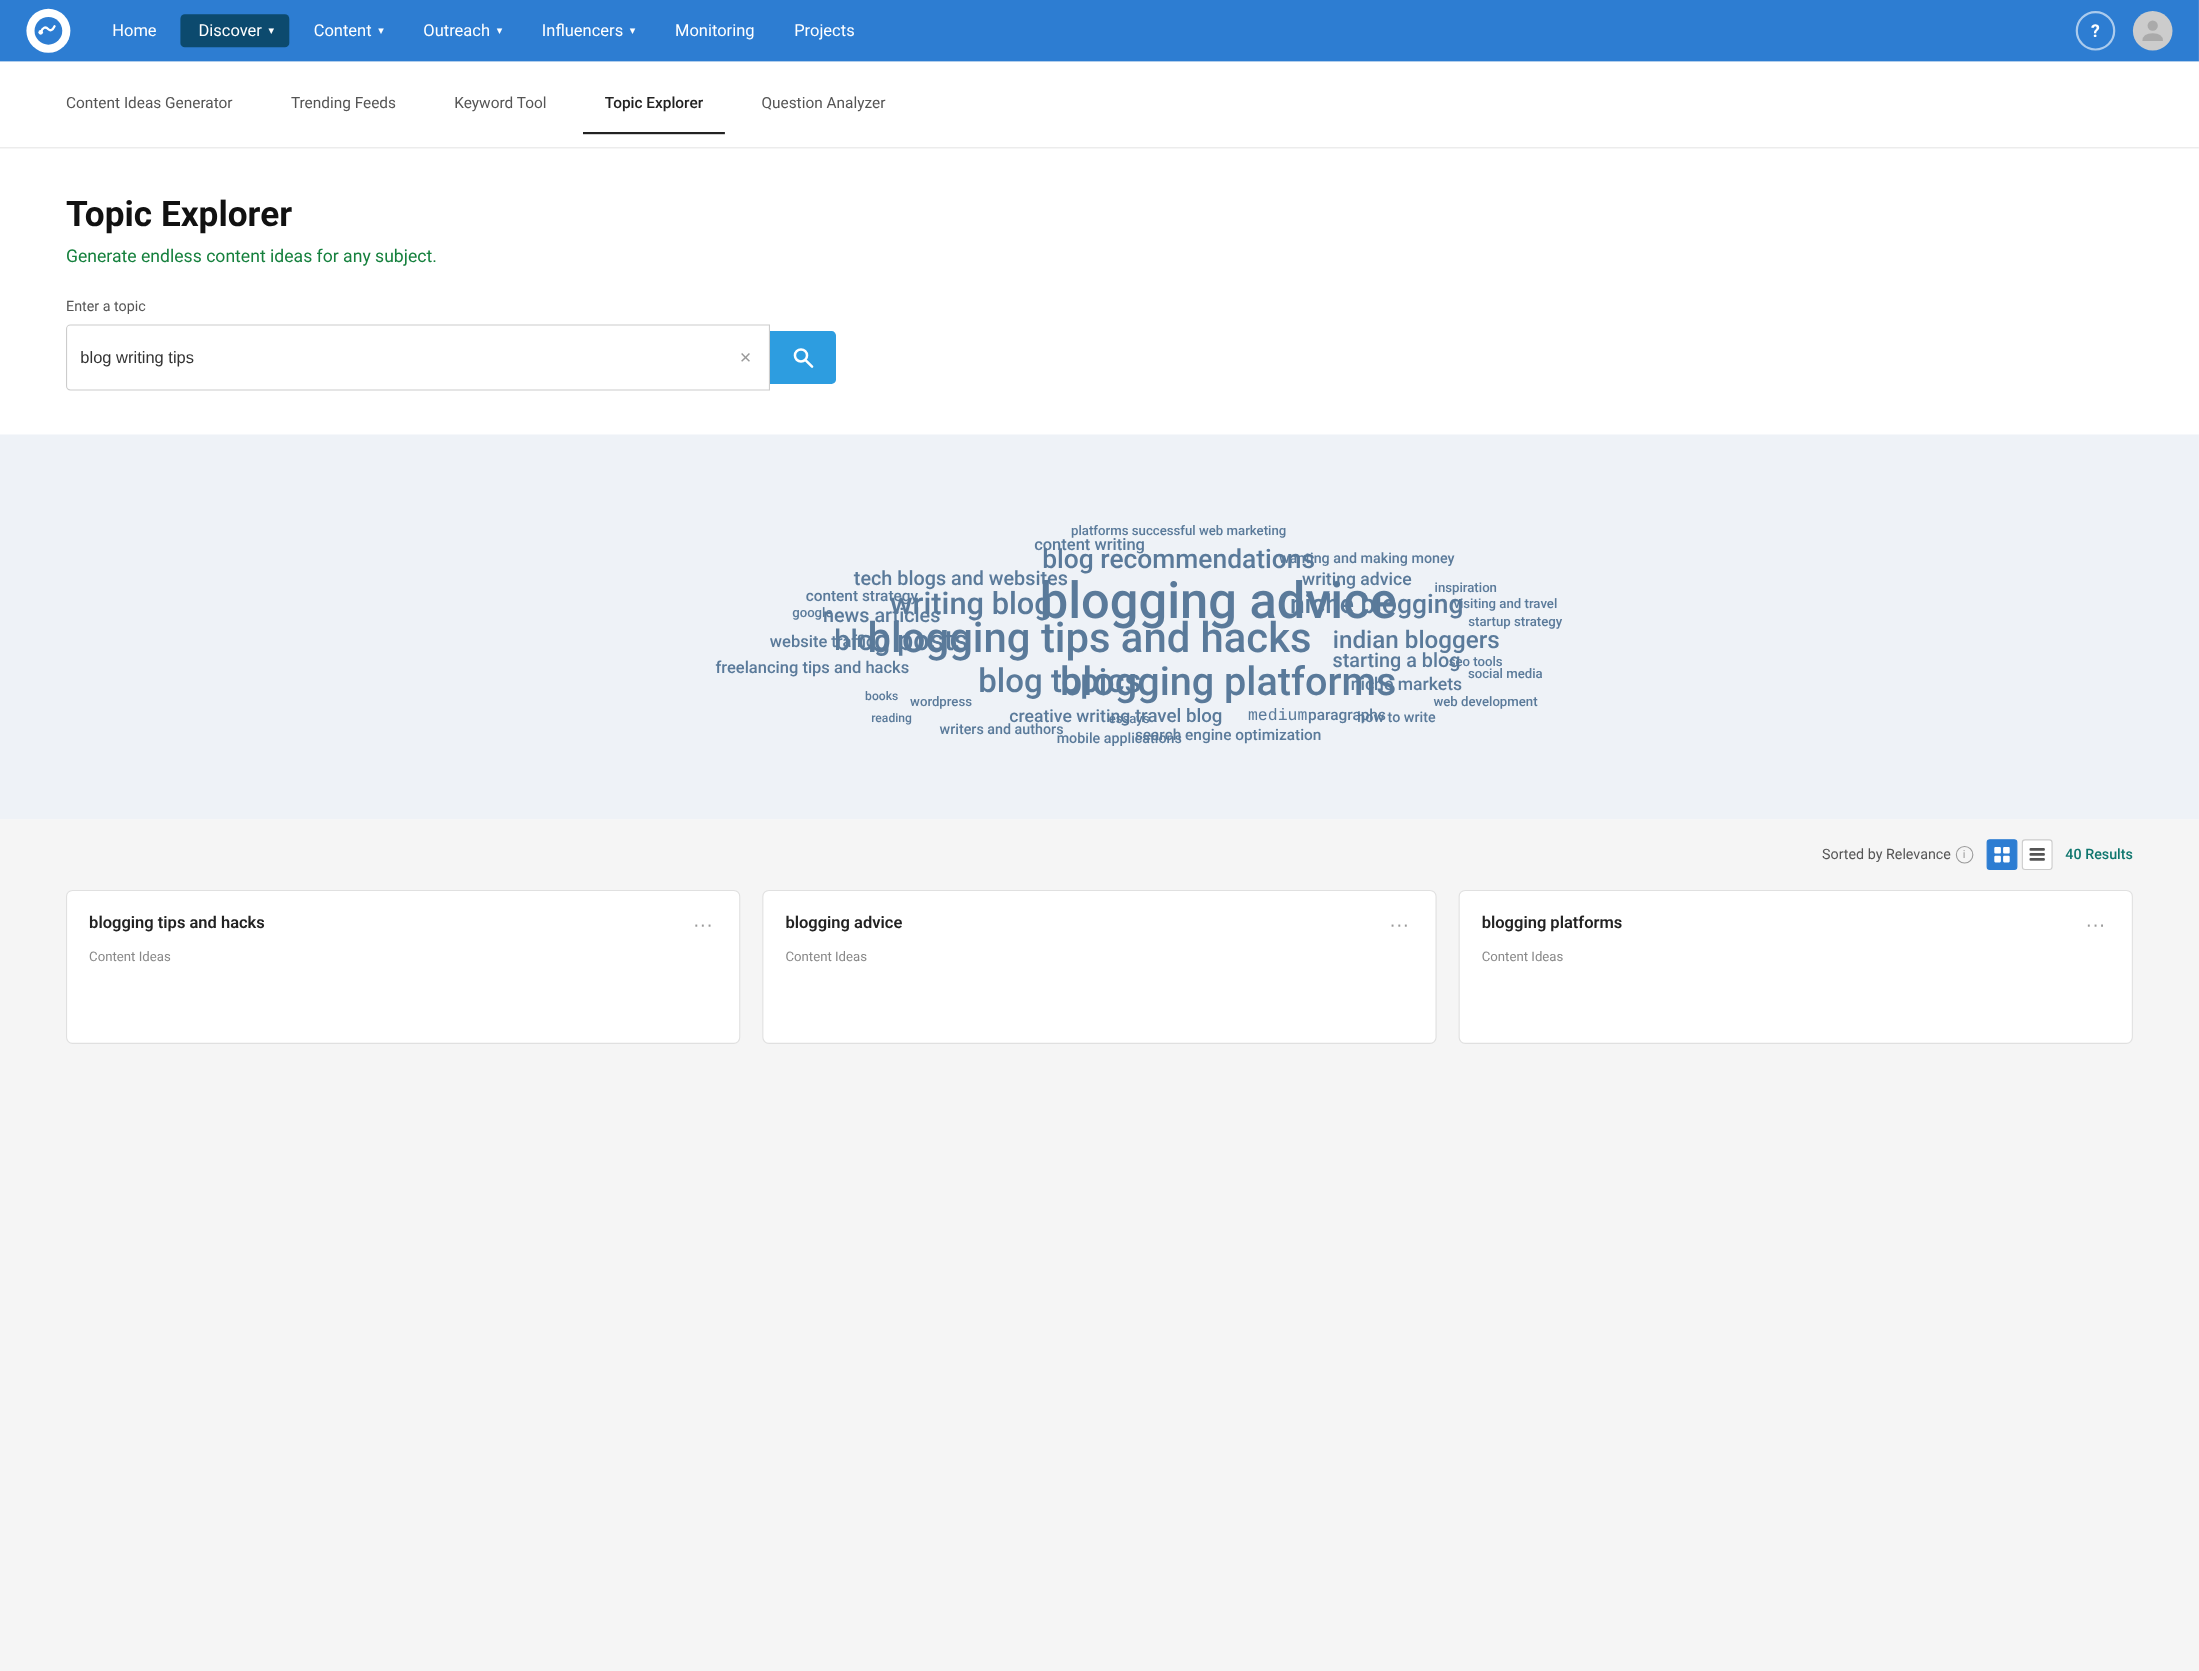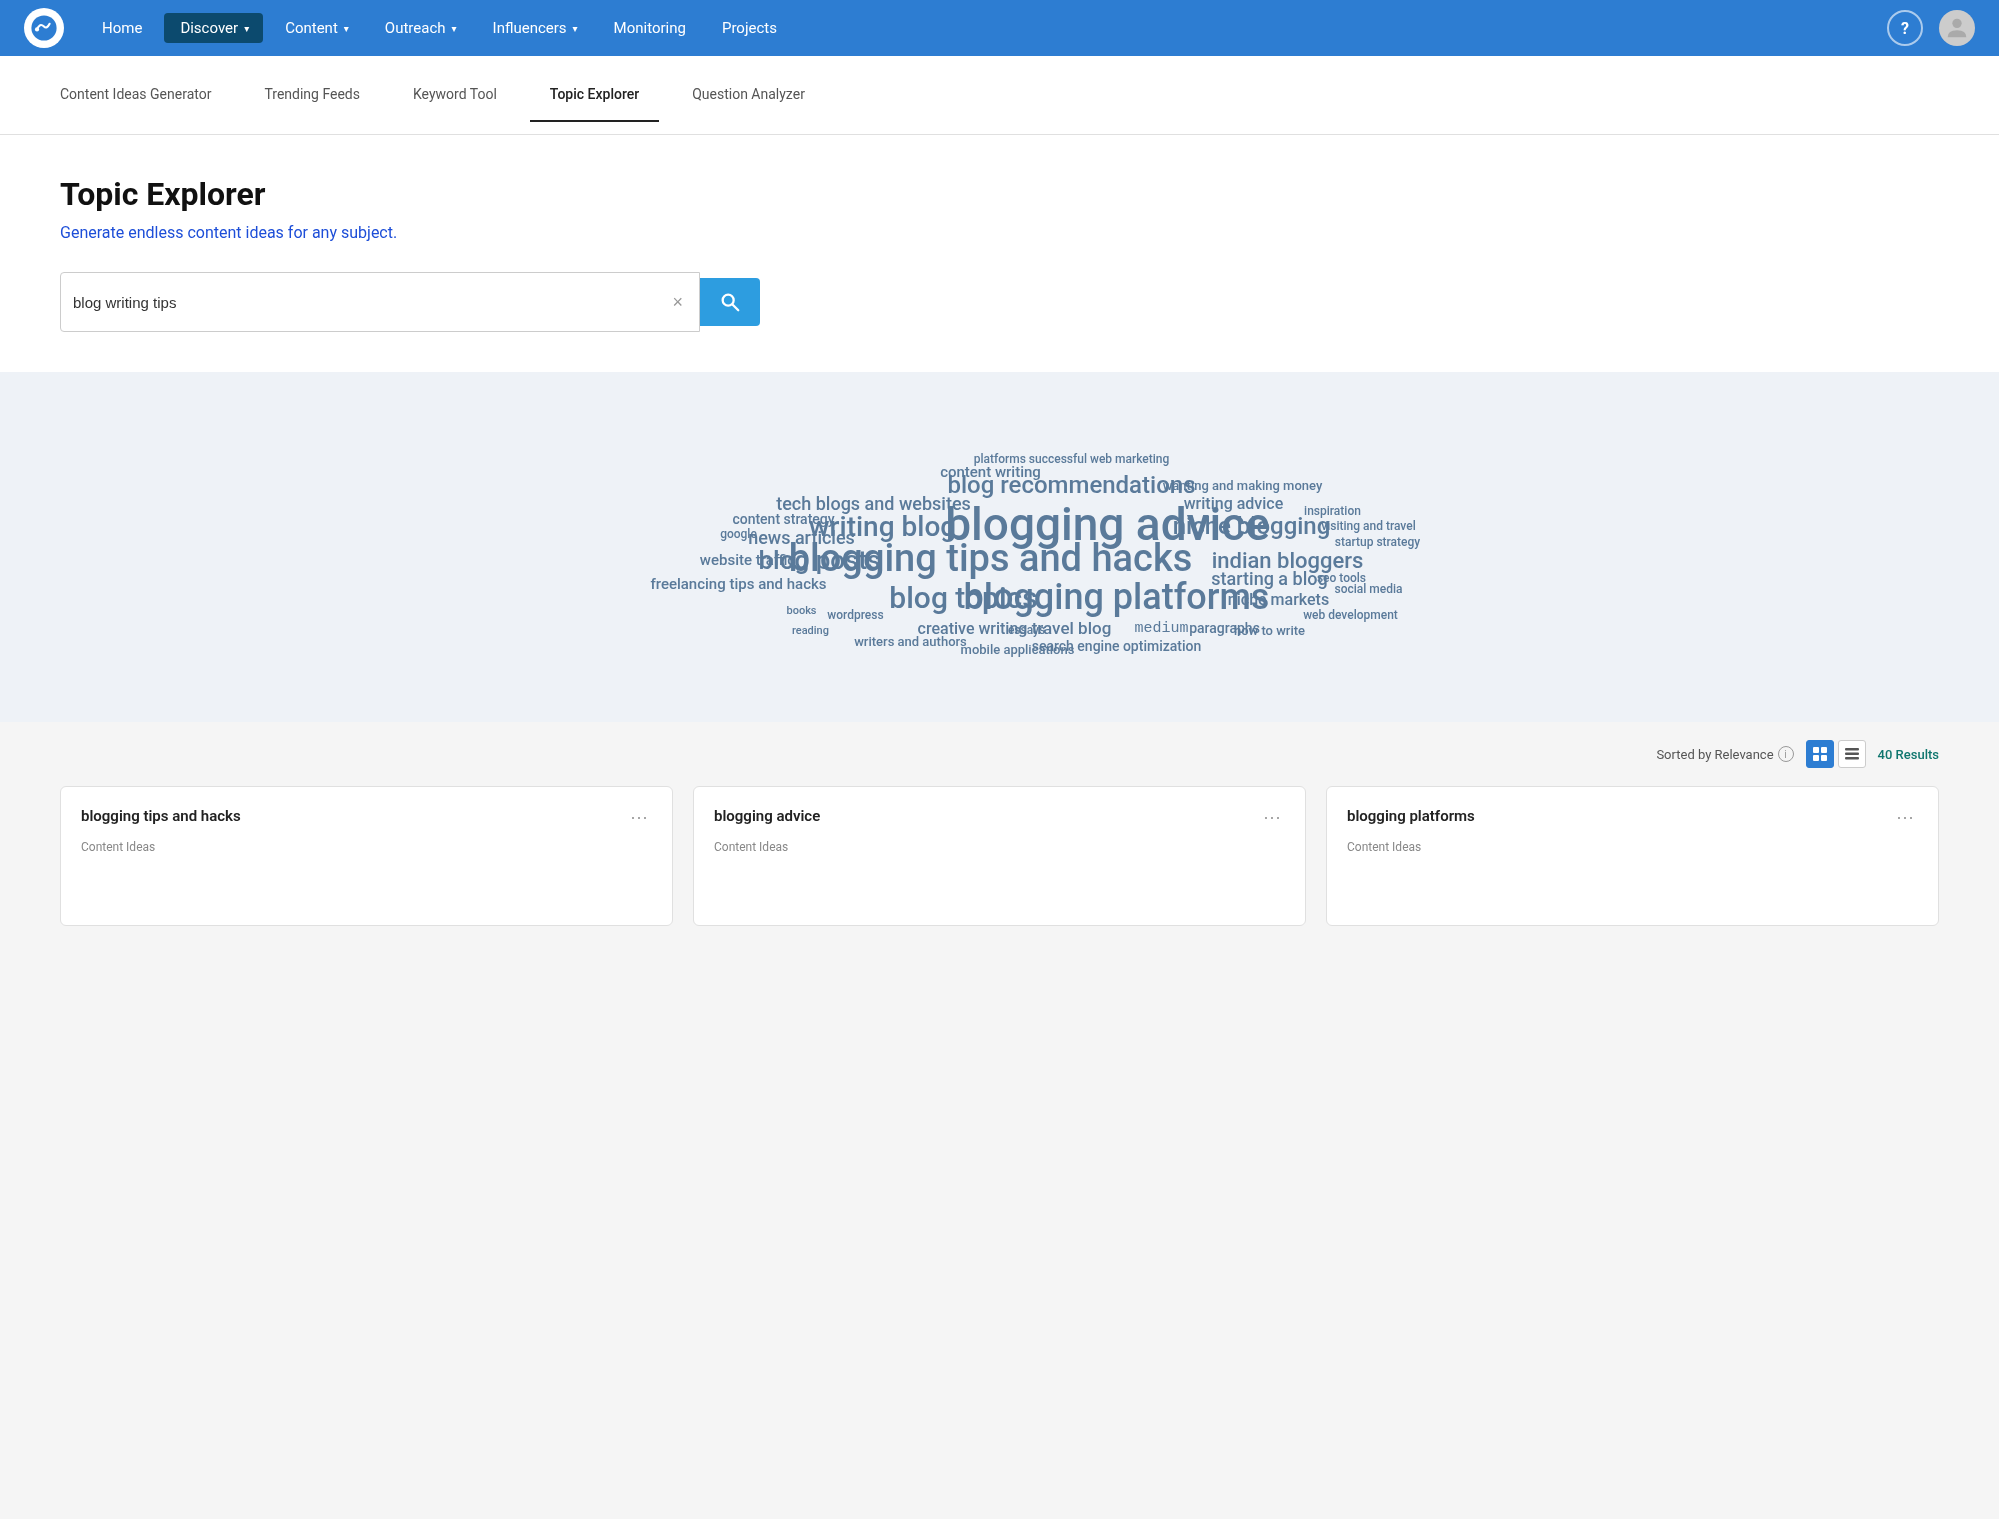--- a/index.html
+++ b/index.html
@@ -82,21 +82,21 @@
       min-height: 300px;
     }
     .page-title {
       font-size: 32px;
       font-weight: 700;
       color: #111;
       margin-bottom: 10px;
     }
     .page-subtitle {
       font-size: 16px;
-      color: #1d4ed8;
+      color: #15803d;
       margin-bottom: 30px;
     }
     .input-label {
       font-size: 13px;
       color: #555;
       margin-bottom: 8px;
     }
     .search-row {
       display: flex;
       gap: 0;
@@ -296,20 +296,21 @@
   </div>
   <div class="sub-nav-item">
     <span>Question Analyzer</span>
   </div>
 </nav>
 
 <div class="main-content">
   <h1 class="page-title">Topic Explorer</h1>
   <p class="page-subtitle">Generate endless content ideas for any subject.</p>
 
+  <div class="input-label">Enter a topic</div>
   <div class="search-row">
     <div class="search-input-wrapper">
       <input class="search-input" type="text" value="blog writing tips" style="">
       <button class="clear-btn">×</button>
     </div>
     <button class="search-btn">
       <svg viewBox="0 0 24 24" xmlns="http://www.w3.org/2000/svg">
         <circle cx="10" cy="10" r="6" stroke="white" stroke-width="2.5" fill="none"></circle>
         <line x1="15" y1="15" x2="21" y2="21" stroke="white" stroke-width="2.5" stroke-linecap="round"></line>
       </svg>

